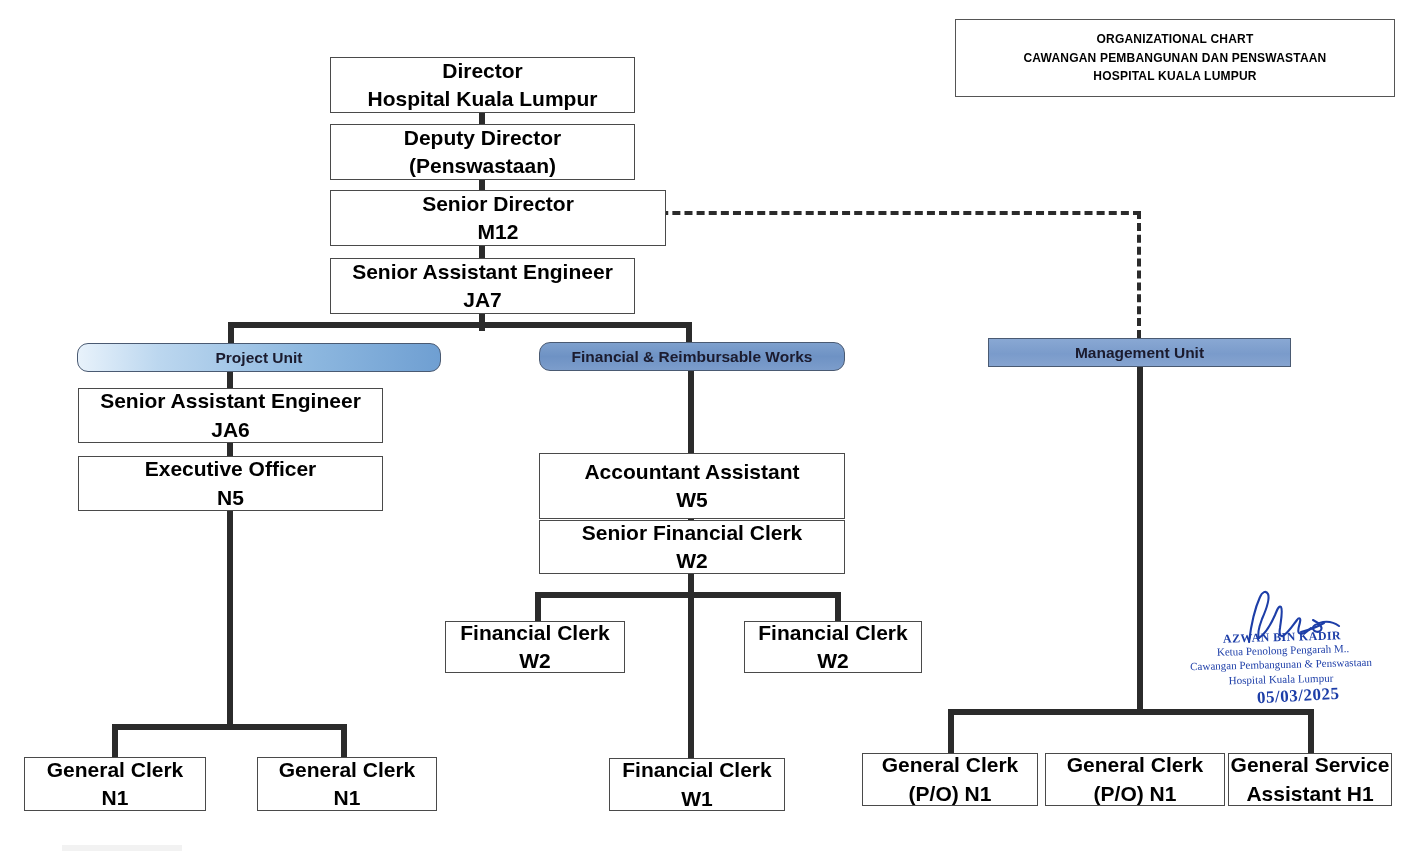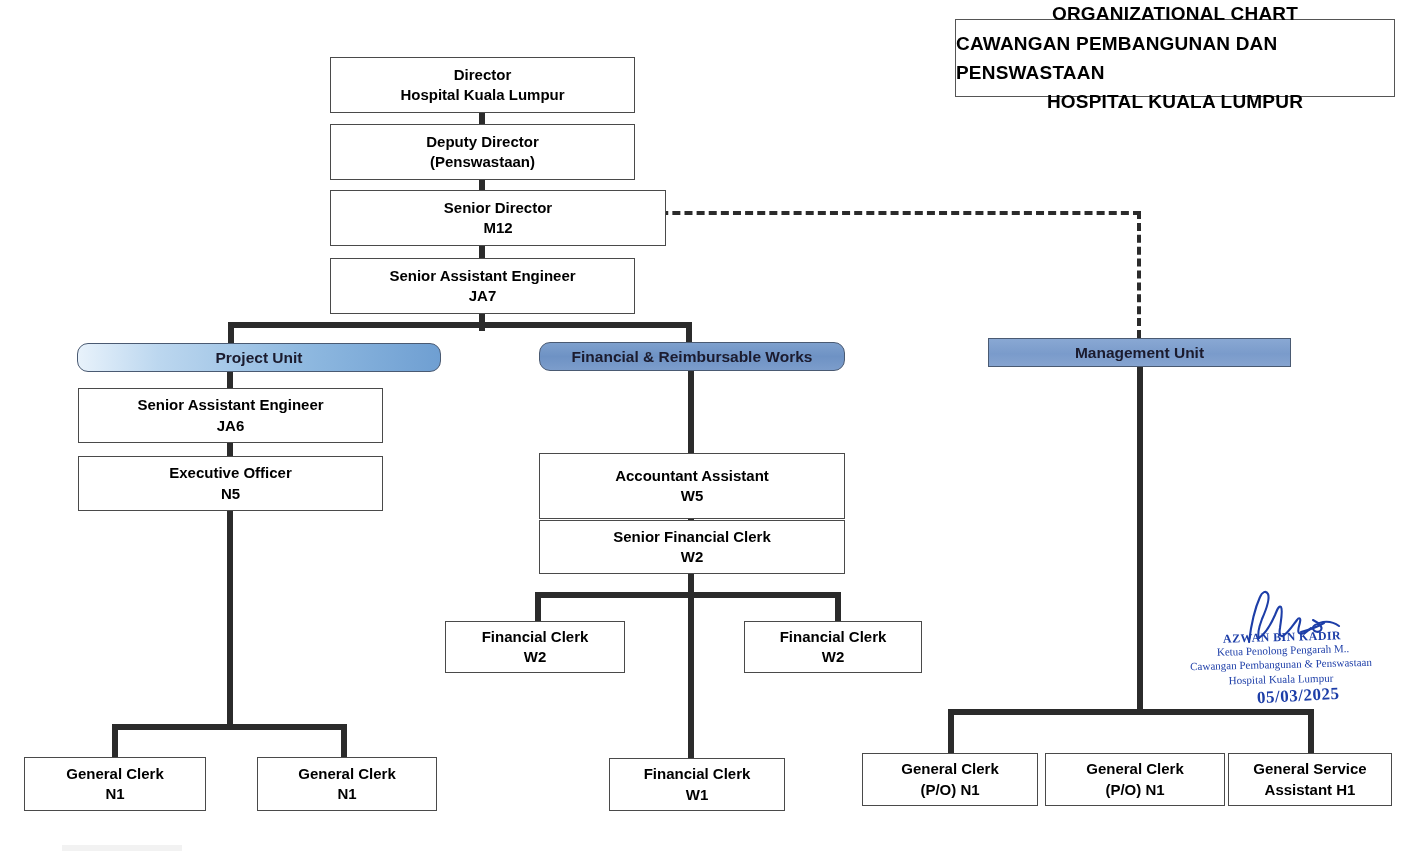--- a/index.html
+++ b/index.html
@@ -25,39 +25,39 @@
     box-sizing: border-box;
     border: 1.5px solid #4a4a4a;
     background: #ffffff;
     display: flex;
     flex-direction: column;
     align-items: center;
     justify-content: center;
     text-align: center;
     color: #000000;
     font-weight: bold;
-    font-size: 15px;
+    font-size: 21px;
     line-height: 1.35;
     z-index: 5;
   }
   .node .ln { display: block; white-space: nowrap; }
 
   
   .title-box {
     position: absolute;
     box-sizing: border-box;
     border: 1.4px solid #555;
     background: #fff;
     display: flex;
     flex-direction: column;
     align-items: center;
     justify-content: center;
-    text-align: left;
+    text-align: center;
     font-weight: bold;
-    font-size: 19px;
+    font-size: 12px;
     line-height: 1.55;
     letter-spacing: .2px;
     color: #000;
     z-index: 6;
   }
 
   
   .unit {
     position: absolute;
     box-sizing: border-box;

